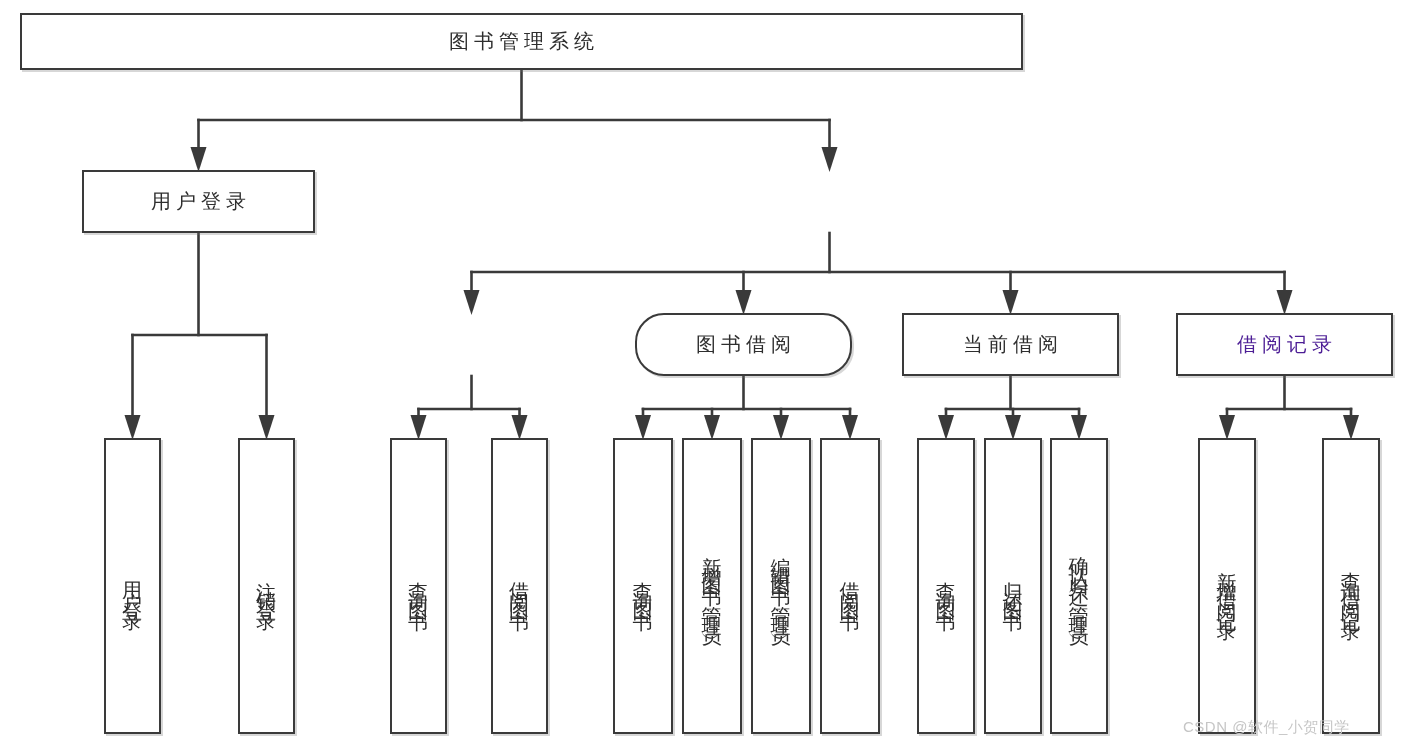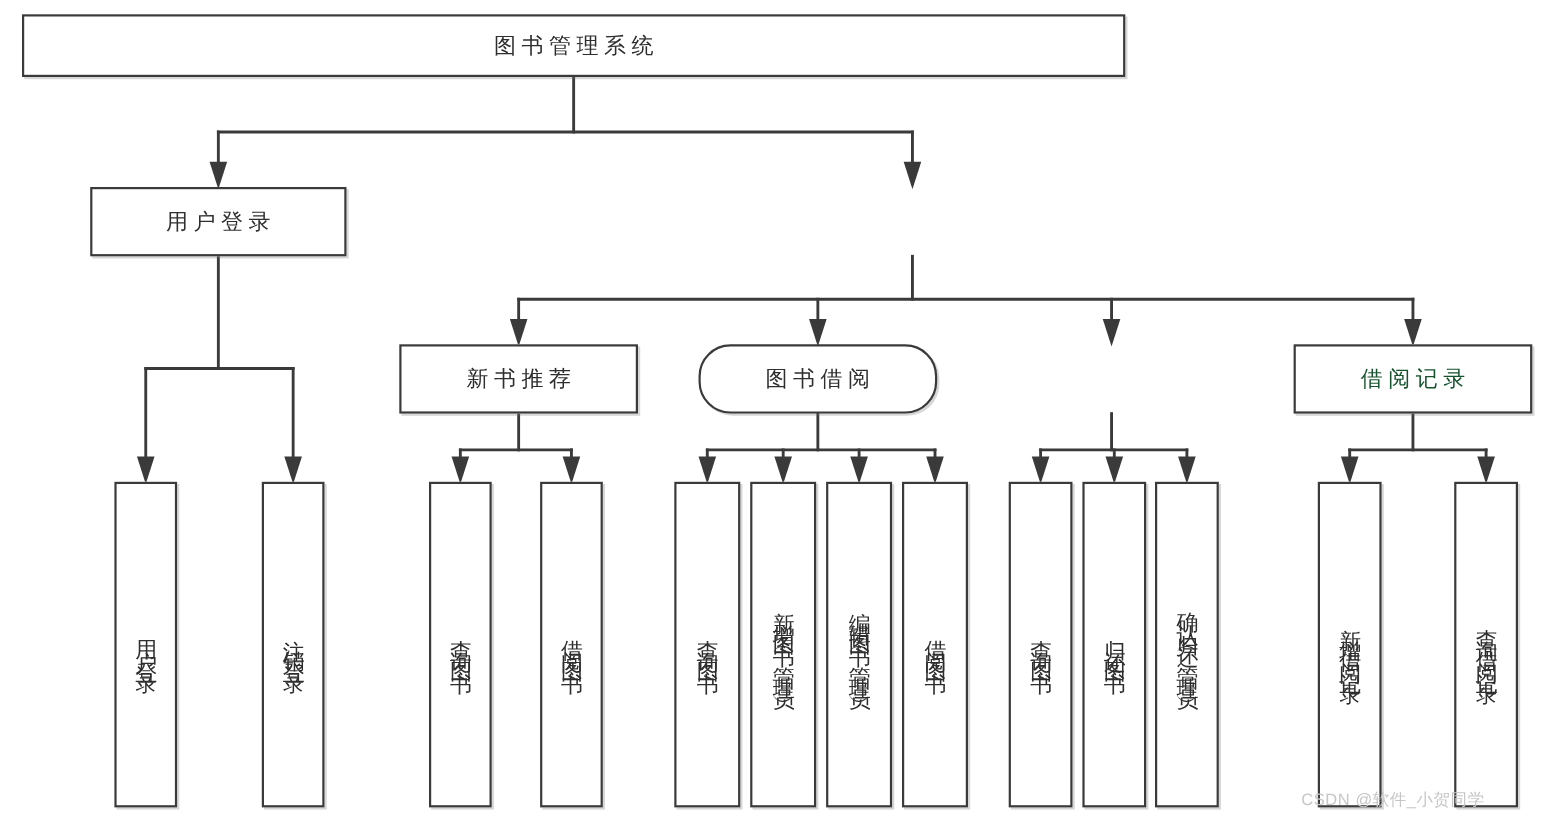--- a/index.html
+++ b/index.html
@@ -103,23 +103,23 @@
       <line x1="1227" y1="409" x2="1227" y2="428" stroke="#3a3a3a" stroke-width="2.6" stroke-linecap="square"></line>
       <polygon points="1219,415 1235,415 1227,440" fill="#3a3a3a"></polygon>
       <line x1="1351" y1="409" x2="1351" y2="428" stroke="#3a3a3a" stroke-width="2.6" stroke-linecap="square"></line>
       <polygon points="1343,415 1359,415 1351,440" fill="#3a3a3a"></polygon>
     </svg>
   <div id="nodes">
       <div class="node h" style="left: 20px; top: 13px; width: 1003px; height: 57px; border-color: rgb(58, 58, 58); color: rgb(46, 46, 46);">图书管理系统</div>
       <div class="node h" style="left: 82px; top: 170px; width: 233px; height: 63px; border-color: rgb(58, 58, 58); color: rgb(46, 46, 46);">用户登录</div>
       <div class="node v" style="left: 104px; top: 438px; width: 57px; height: 296px; border-color: rgb(58, 58, 58); color: rgb(46, 46, 46);">用户登录</div>
       <div class="node v" style="left: 238px; top: 438px; width: 57px; height: 296px; border-color: rgb(58, 58, 58); color: rgb(46, 46, 46);">注销登录</div>
-      <div class="node h" style="left: 363px; top: 313px; width: 217px; height: 63px; border-color: rgb(58, 58, 58); color: rgb(46, 46, 46);">新书推荐</div>
       <div class="node h" style="left: 635px; top: 313px; width: 217px; height: 63px; border-color: rgb(58, 58, 58); color: rgb(46, 46, 46); border-radius: 29px;">图书借阅</div>
-      <div class="node h" style="left: 1176px; top: 313px; width: 217px; height: 63px; border-color: rgb(58, 58, 58); color: #14532d;">借阅记录</div>
+      <div class="node h" style="left: 902px; top: 313px; width: 217px; height: 63px; border-color: rgb(58, 58, 58); color: rgb(46, 46, 46);">当前借阅</div>
+      <div class="node h" style="left: 1176px; top: 313px; width: 217px; height: 63px; border-color: rgb(58, 58, 58); color: #4c1d95;">借阅记录</div>
       <div class="node v" style="left: 390px; top: 438px; width: 57px; height: 296px; border-color: rgb(58, 58, 58); color: rgb(46, 46, 46);">查询图书</div>
       <div class="node v" style="left: 491px; top: 438px; width: 57px; height: 296px; border-color: rgb(58, 58, 58); color: rgb(46, 46, 46);">借阅图书</div>
       <div class="node v" style="left: 613px; top: 438px; width: 60px; height: 296px; border-color: rgb(58, 58, 58); color: rgb(46, 46, 46);">查询图书</div>
       <div class="node v" style="left: 682px; top: 438px; width: 60px; height: 296px; border-color: rgb(58, 58, 58); color: rgb(46, 46, 46);">新增图书（管理员）</div>
       <div class="node v" style="left: 751px; top: 438px; width: 60px; height: 296px; border-color: rgb(58, 58, 58); color: rgb(46, 46, 46);">编辑图书（管理员）</div>
       <div class="node v" style="left: 820px; top: 438px; width: 60px; height: 296px; border-color: rgb(58, 58, 58); color: rgb(46, 46, 46);">借阅图书</div>
       <div class="node v" style="left: 917px; top: 438px; width: 58px; height: 296px; border-color: rgb(58, 58, 58); color: rgb(46, 46, 46);">查询图书</div>
       <div class="node v" style="left: 984px; top: 438px; width: 58px; height: 296px; border-color: rgb(58, 58, 58); color: rgb(46, 46, 46);">归还图书</div>
       <div class="node v" style="left: 1050px; top: 438px; width: 58px; height: 296px; border-color: rgb(58, 58, 58); color: rgb(46, 46, 46);">确认归还（管理员）</div>
       <div class="node v" style="left: 1198px; top: 438px; width: 58px; height: 296px; border-color: rgb(58, 58, 58); color: rgb(46, 46, 46);">新增借阅记录</div>

